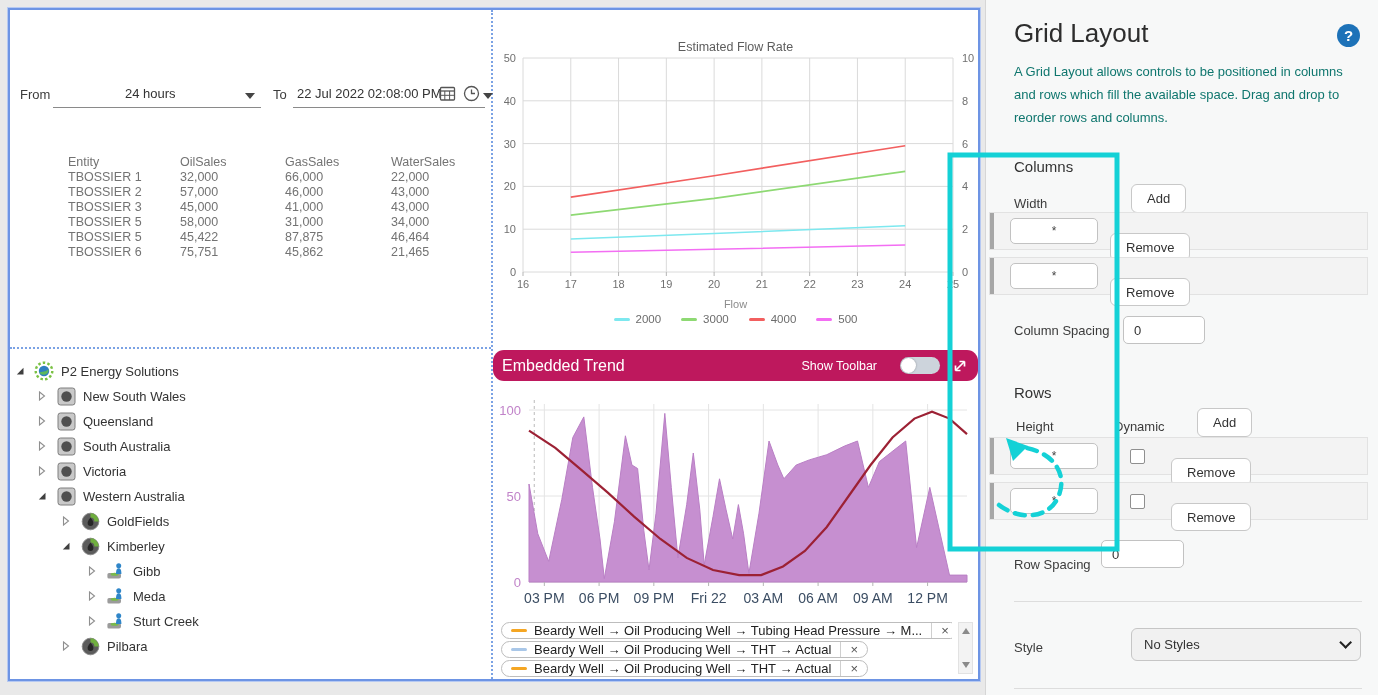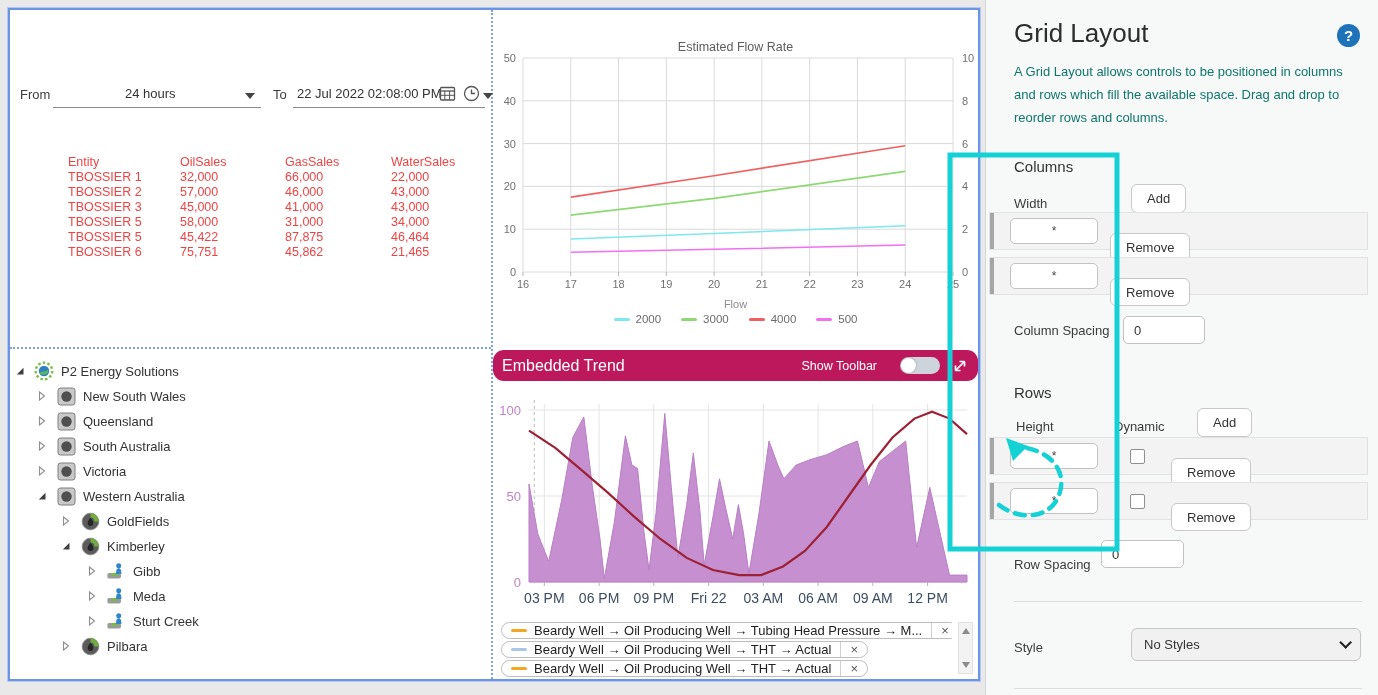--- a/index.html
+++ b/index.html
@@ -17,21 +17,21 @@
   
   .query-row { position:absolute; left:5px; top:72px; width:470px; height:26px; font-size:13px; }
   .q-label { position:absolute; top:5px; color:#3c3c3c; }
   .underline-field { position:absolute; border-bottom:1px solid #8a8a8a; height:26px; }
   .uf-text { position:absolute; top:4px; font-size:13px; color:#333; white-space:nowrap; }
   .caret-down { position:absolute; width:0; height:0; border-left:5px solid transparent;
     border-right:5px solid transparent; border-top:6px solid #444; top:11px; }
   .mini-icon { position:absolute; top:3px; }
 
   
-  .sales-table { position:absolute; left:58px; top:145px; font-size:12.5px; color:#ef4444;
+  .sales-table { position:absolute; left:58px; top:145px; font-size:12.5px; color:#737373;
     border-collapse:collapse; }
   .sales-table td, .sales-table th { text-align:left; font-weight:normal;
     height:15px; line-height:15px; }
   .sales-table .c0{width:112px} .sales-table .c1{width:105px} .sales-table .c2{width:106px}
 
   
   .tree { position:absolute; left:0; top:350px; width:478px; bottom:0; font-size:13px; color:#333; }
   .tree-item { position:absolute; height:22px; display:flex; align-items:center; }
   .tree-exp { width:12px; display:inline-flex; justify-content:center; margin-right:8px; }
   .tree-ico { width:20px; height:20px; display:inline-flex; margin-right:7px; align-items:center; justify-content:center; }

